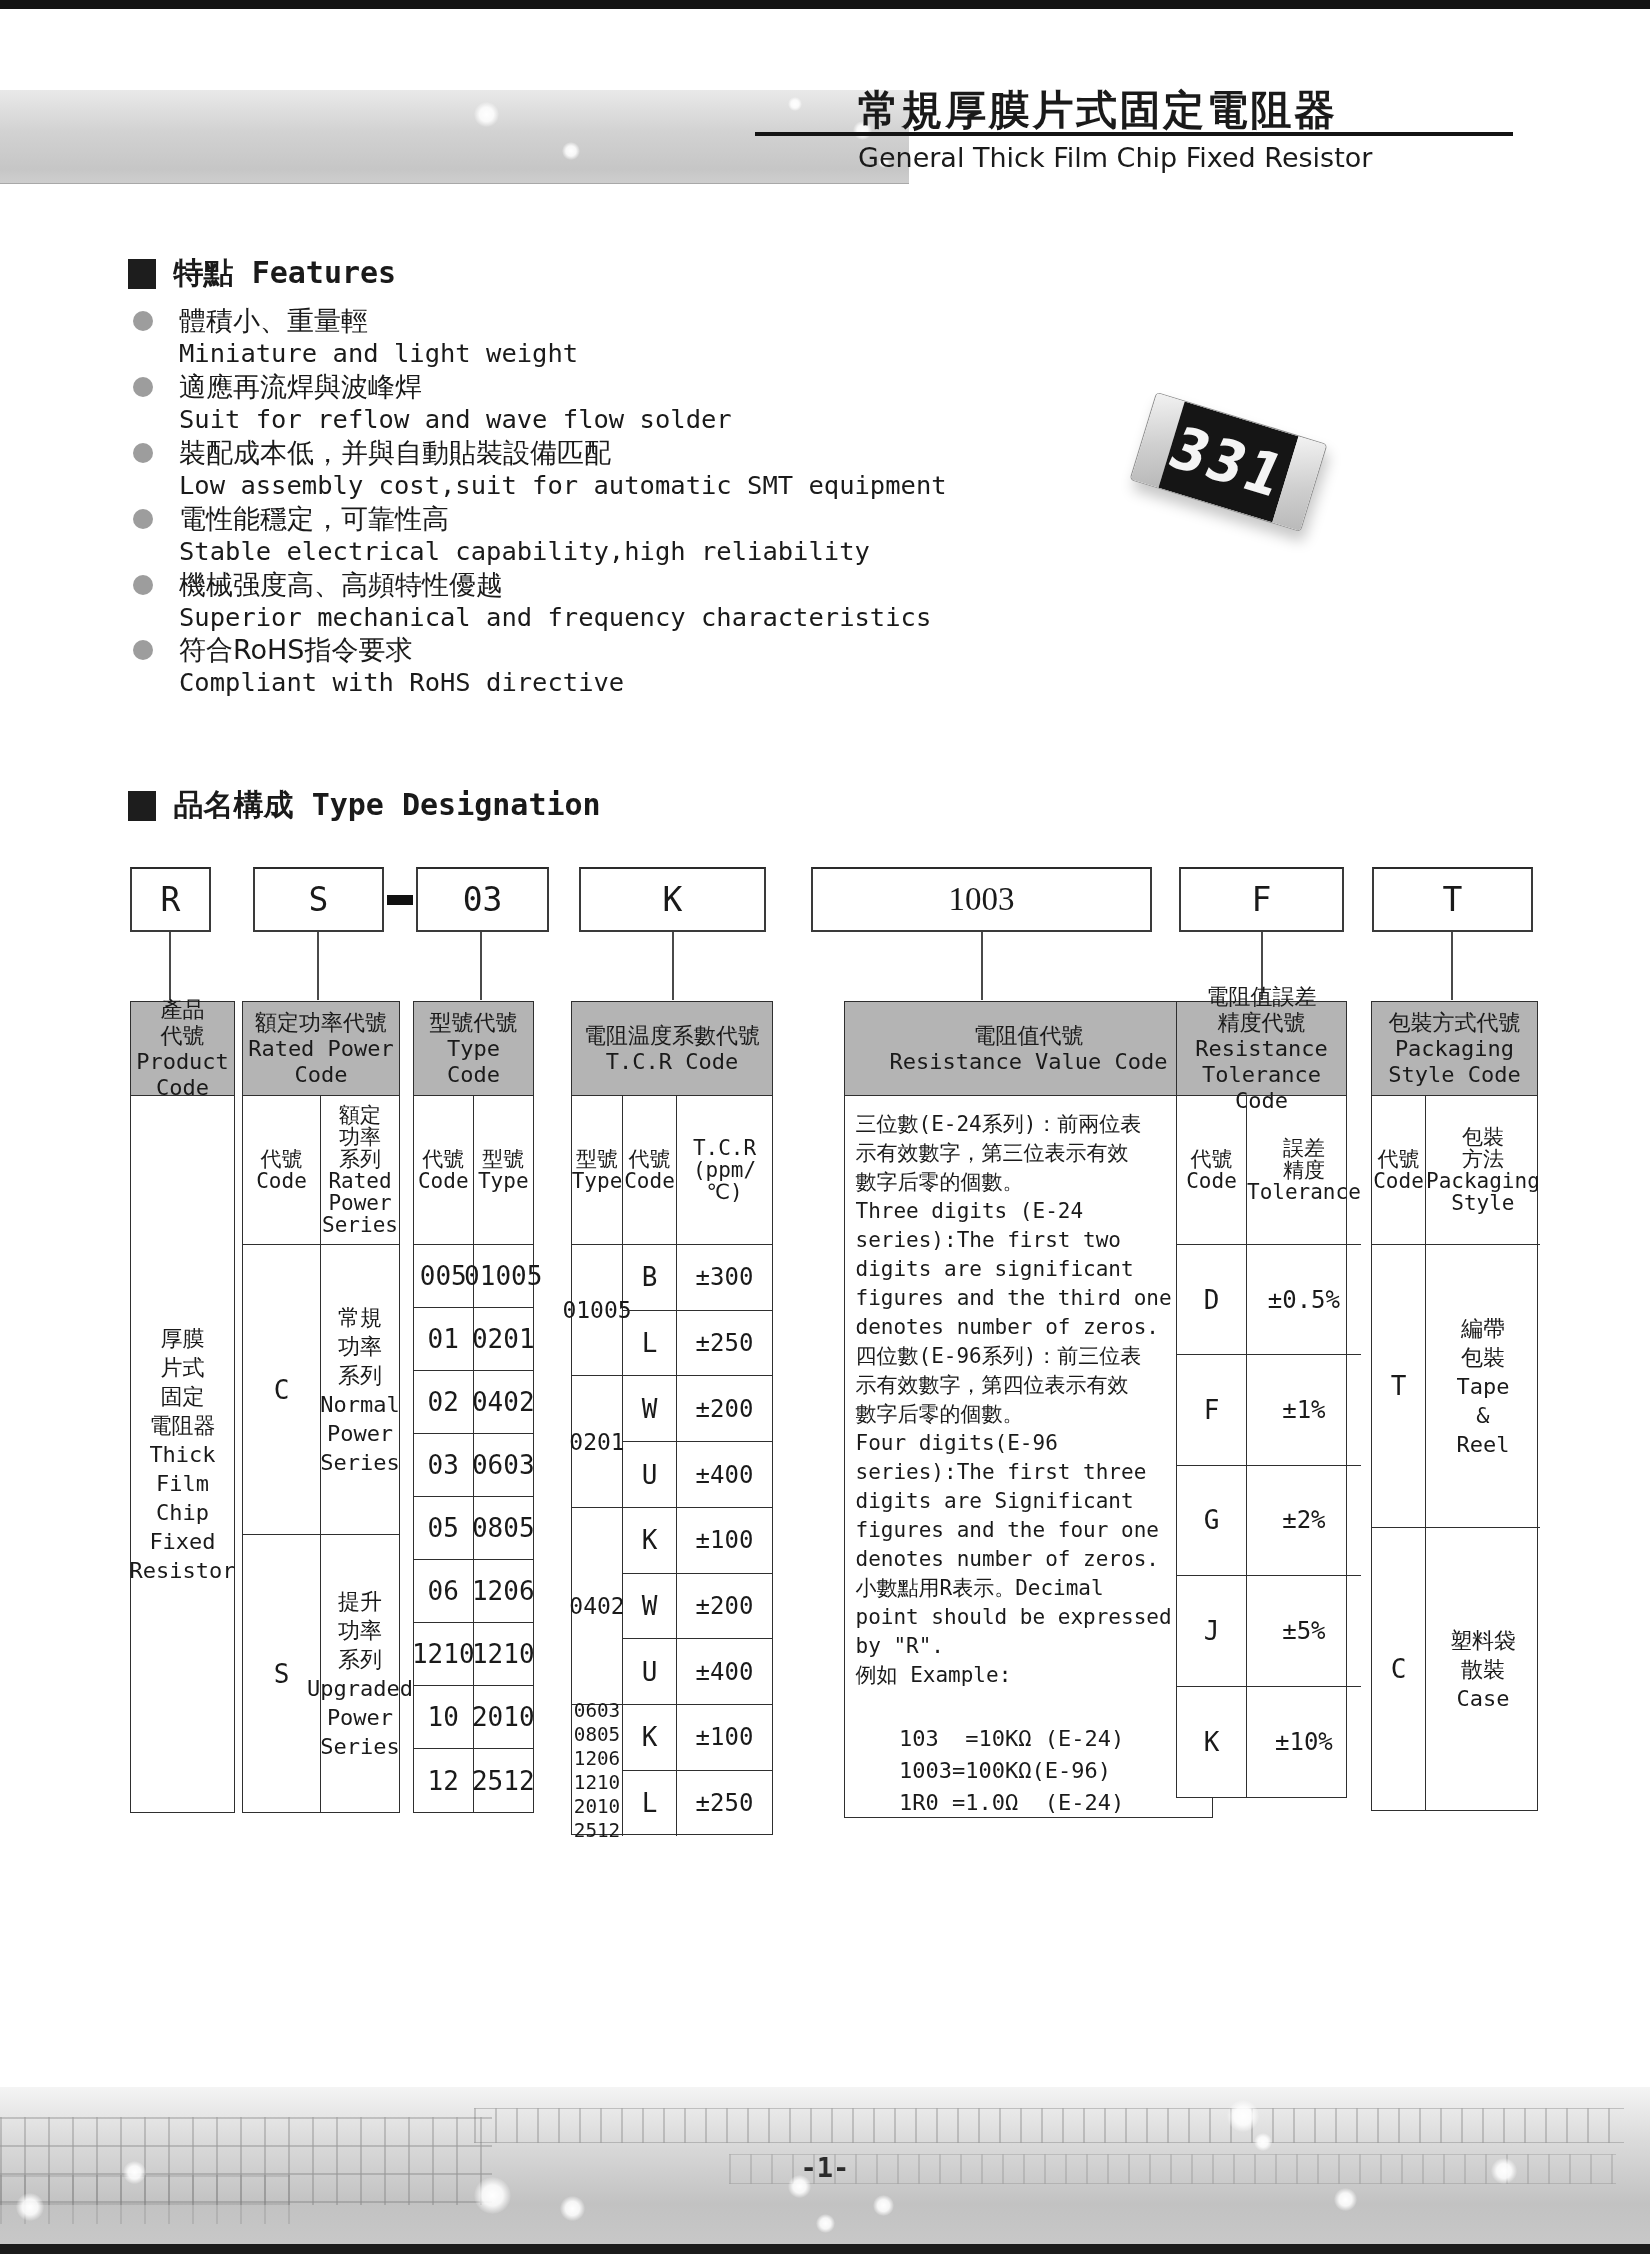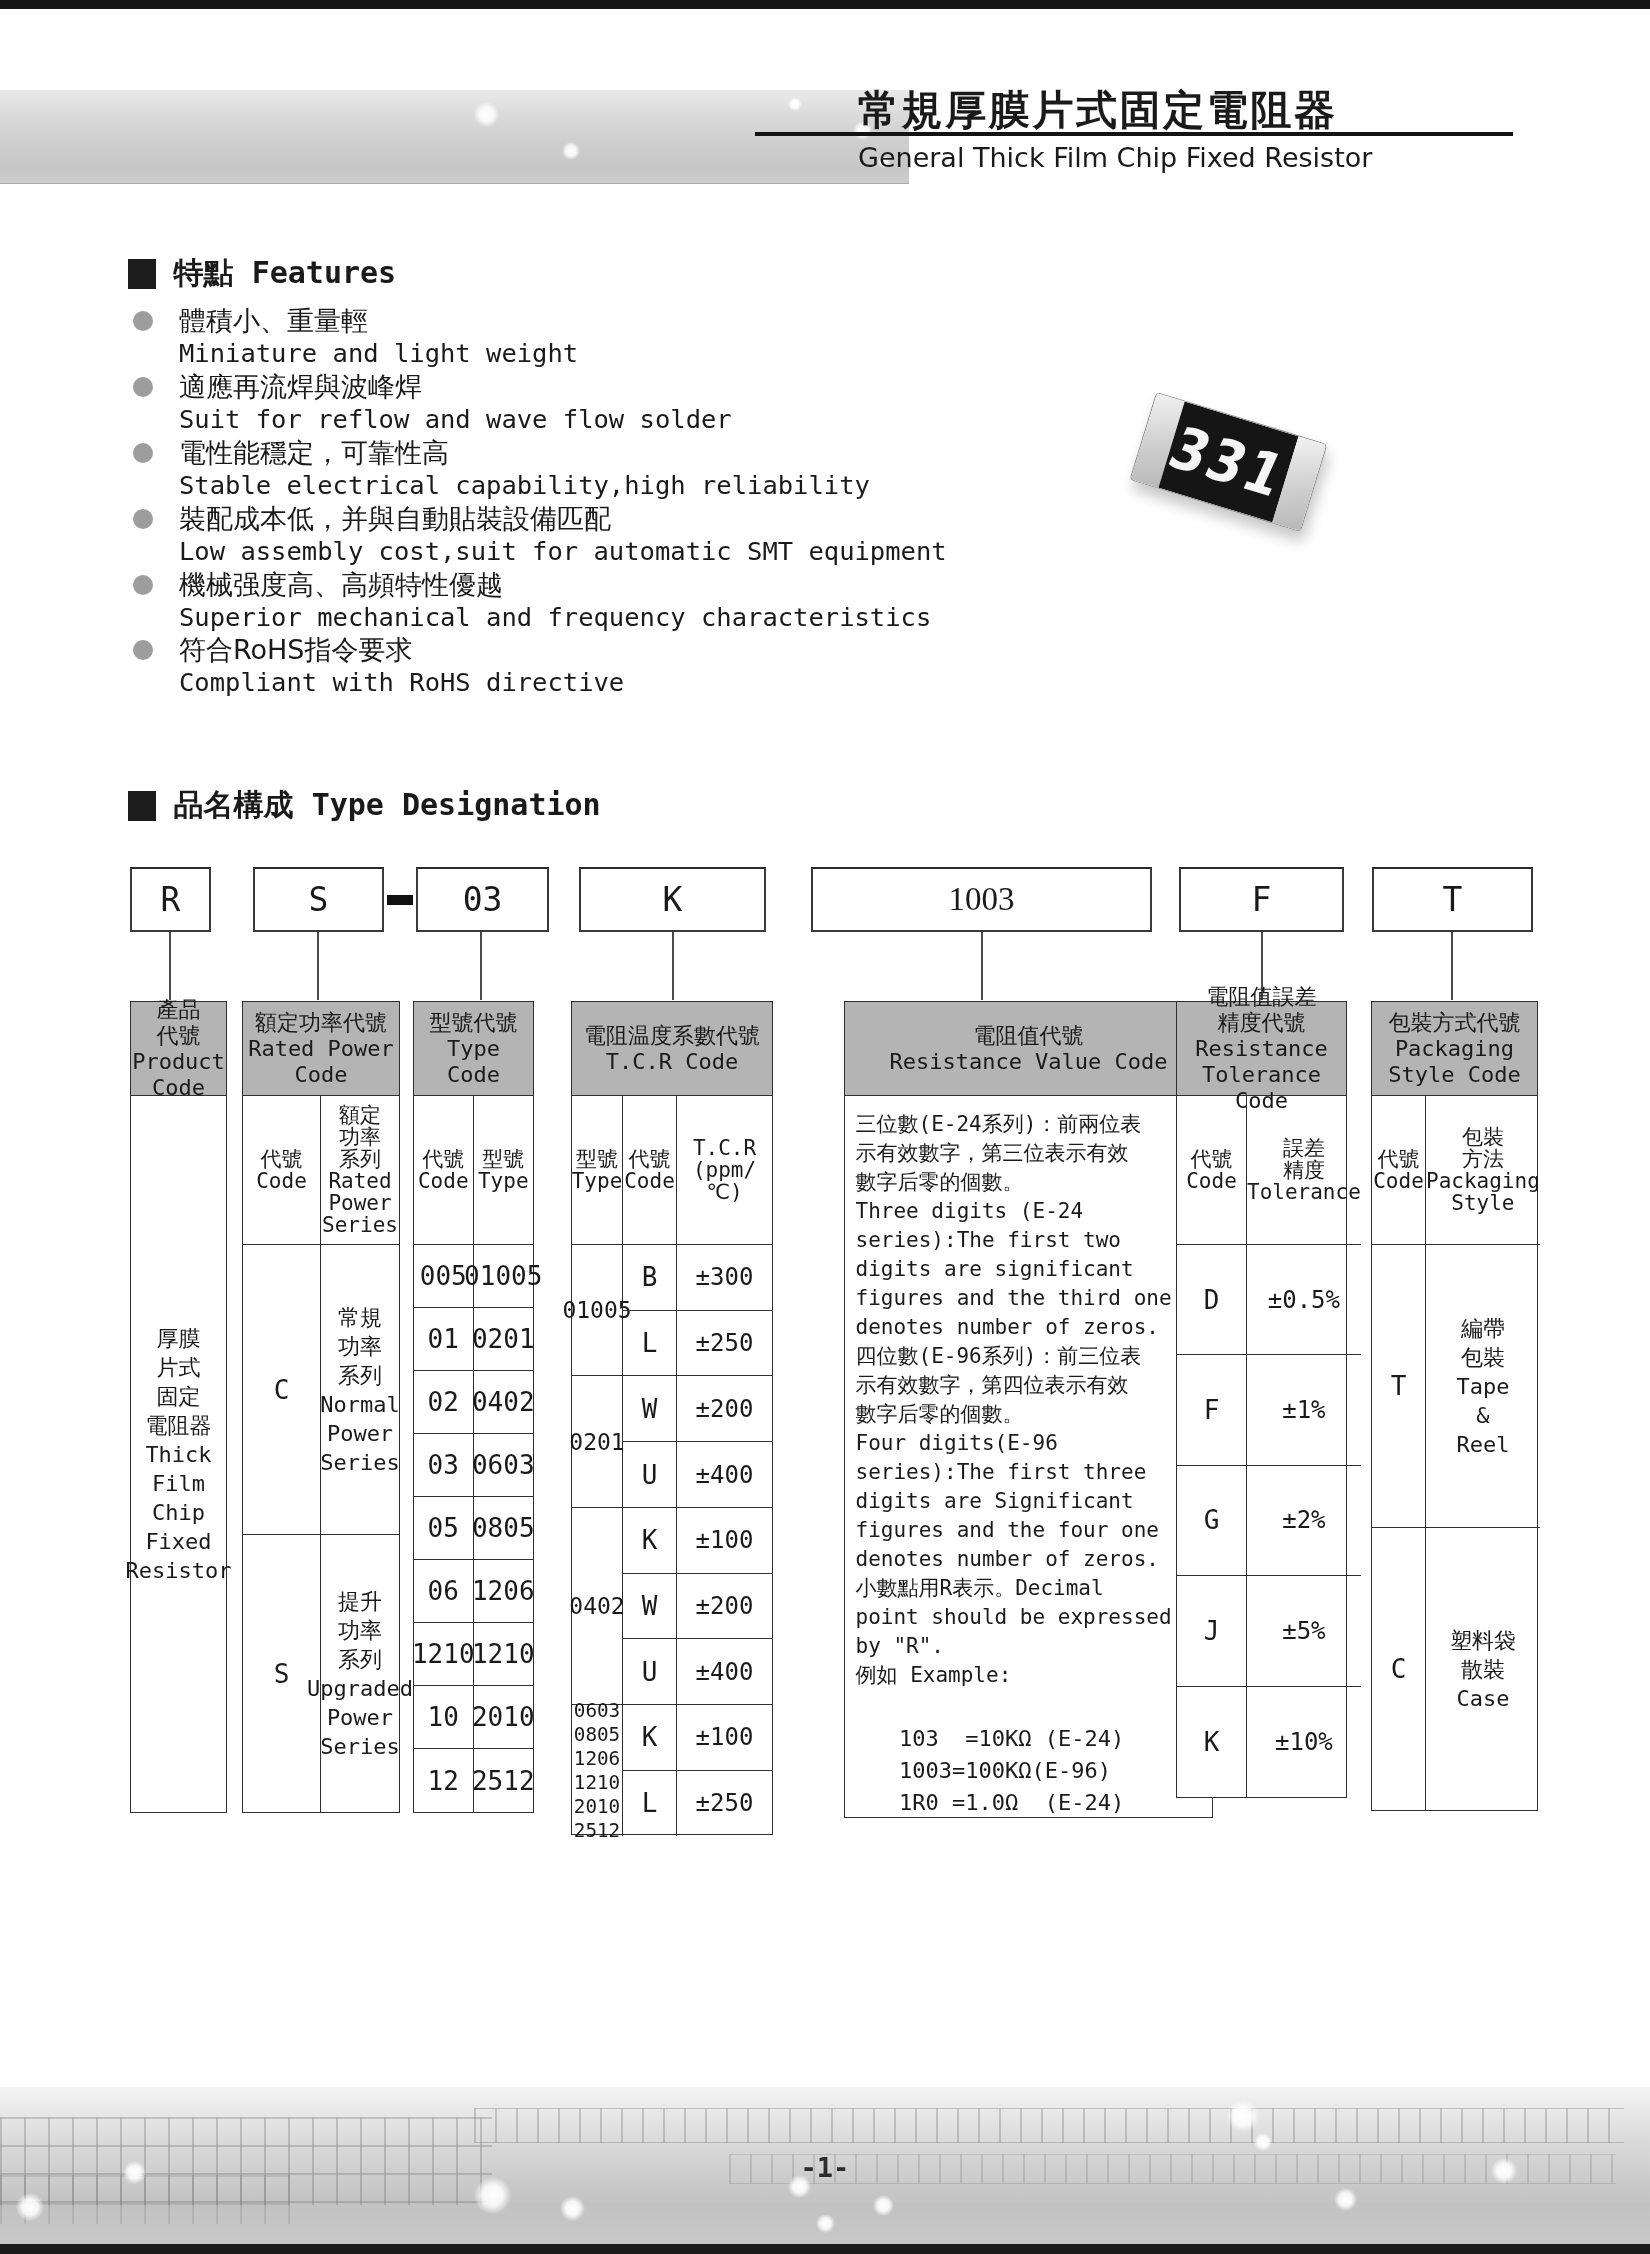--- a/index.html
+++ b/index.html
@@ -114,27 +114,27 @@
       <div class="feature-zh">體積小、重量輕</div>
       <div class="feature-en">Miniature and light weight</div>
     </div>
     <div class="feature-item">
       <span class="feature-bullet"></span>
       <div class="feature-zh">適應再流焊與波峰焊</div>
       <div class="feature-en">Suit for reflow and wave flow solder</div>
     </div>
     <div class="feature-item">
       <span class="feature-bullet"></span>
+      <div class="feature-zh">裝配成本低，并與自動貼裝設備匹配</div>
+      <div class="feature-en">Low assembly cost,suit for automatic SMT equipment</div>
+    </div>
+    <div class="feature-item">
+      <span class="feature-bullet"></span>
       <div class="feature-zh">電性能穩定，可靠性高</div>
       <div class="feature-en">Stable electrical capability,high reliability</div>
-    </div>
-    <div class="feature-item">
-      <span class="feature-bullet"></span>
-      <div class="feature-zh">裝配成本低，并與自動貼裝設備匹配</div>
-      <div class="feature-en">Low assembly cost,suit for automatic SMT equipment</div>
     </div>
     <div class="feature-item">
       <span class="feature-bullet"></span>
       <div class="feature-zh">機械强度高、高頻特性優越</div>
       <div class="feature-en">Superior mechanical and frequency characteristics</div>
     </div>
     <div class="feature-item">
       <span class="feature-bullet"></span>
       <div class="feature-zh">符合RoHS指令要求</div>
       <div class="feature-en">Compliant with RoHS directive</div>
@@ -164,21 +164,21 @@
   <div class="code-box" style="left:1372px;width:161px;">T</div>
 
   <div class="connector" style="left:169px;"></div>
   <div class="connector" style="left:317px;"></div>
   <div class="connector" style="left:480px;"></div>
   <div class="connector" style="left:672px;"></div>
   <div class="connector" style="left:981px;"></div>
   <div class="connector" style="left:1261px;"></div>
   <div class="connector" style="left:1451px;"></div>
 
-  <div class="col" style="left:130px;width:97px;">
+  <div class="col" style="left:130px;width:105px;">
     <div class="col-header">產品
 代號
 Product
 Code</div>
     <div class="col-body" style="height:717px;">
       <div class="cell seriesval" style="height:100%;">厚膜
 片式
 固定
 電阻器
 Thick

